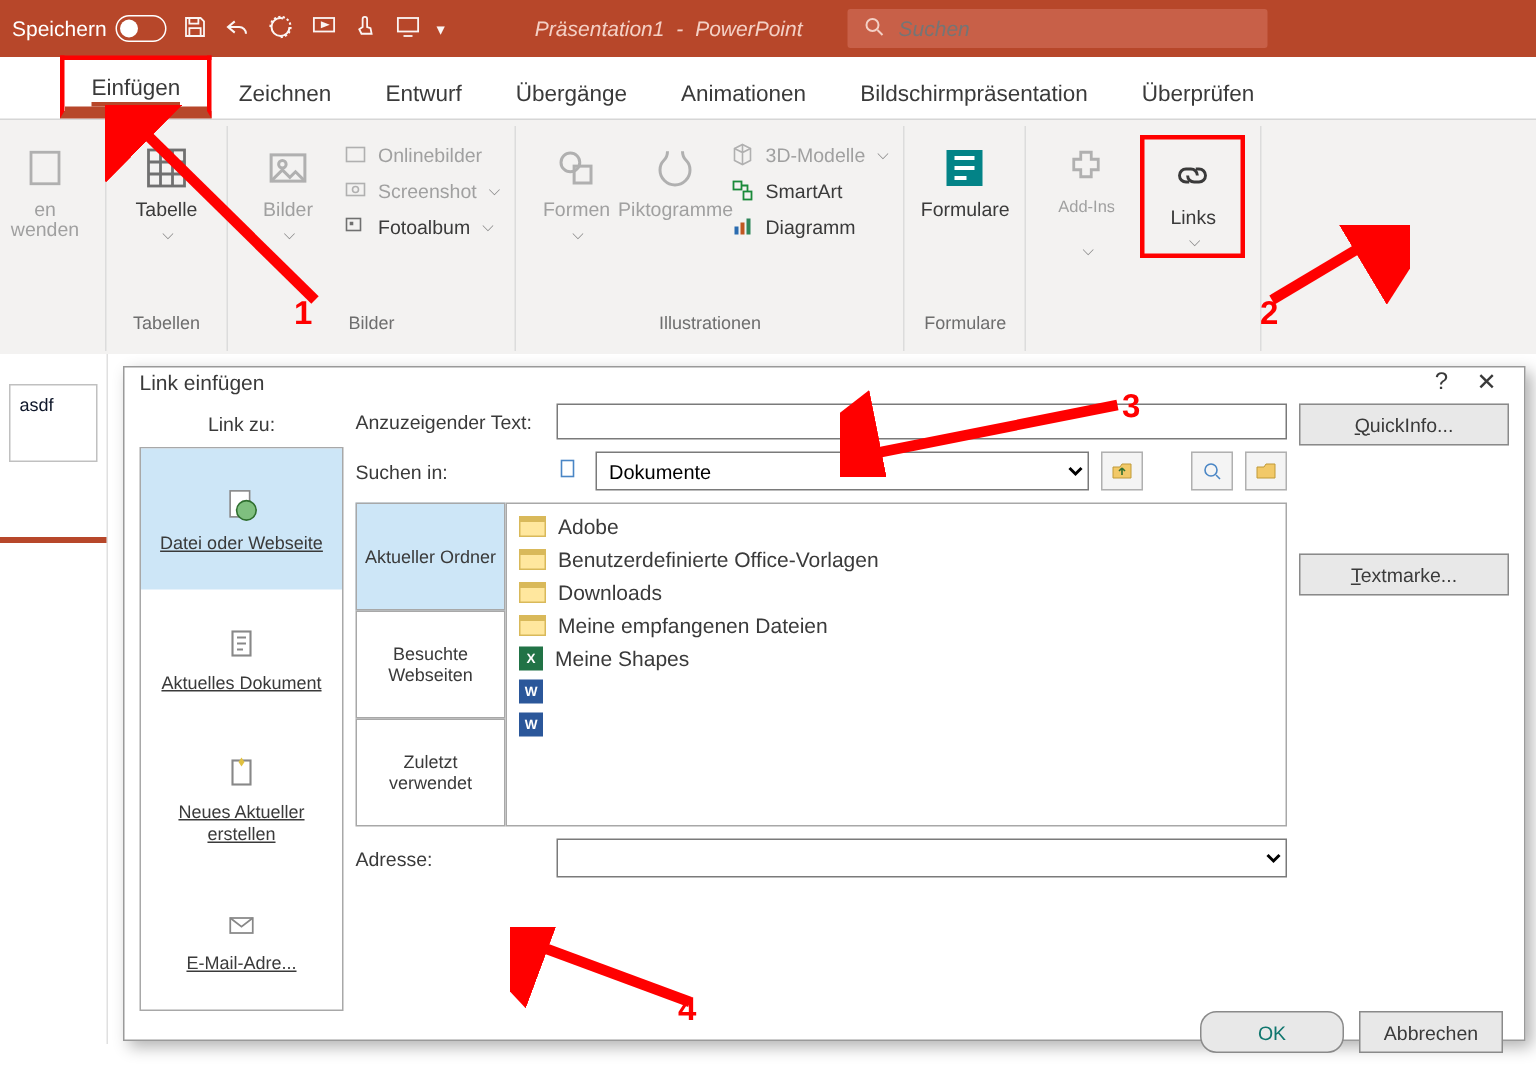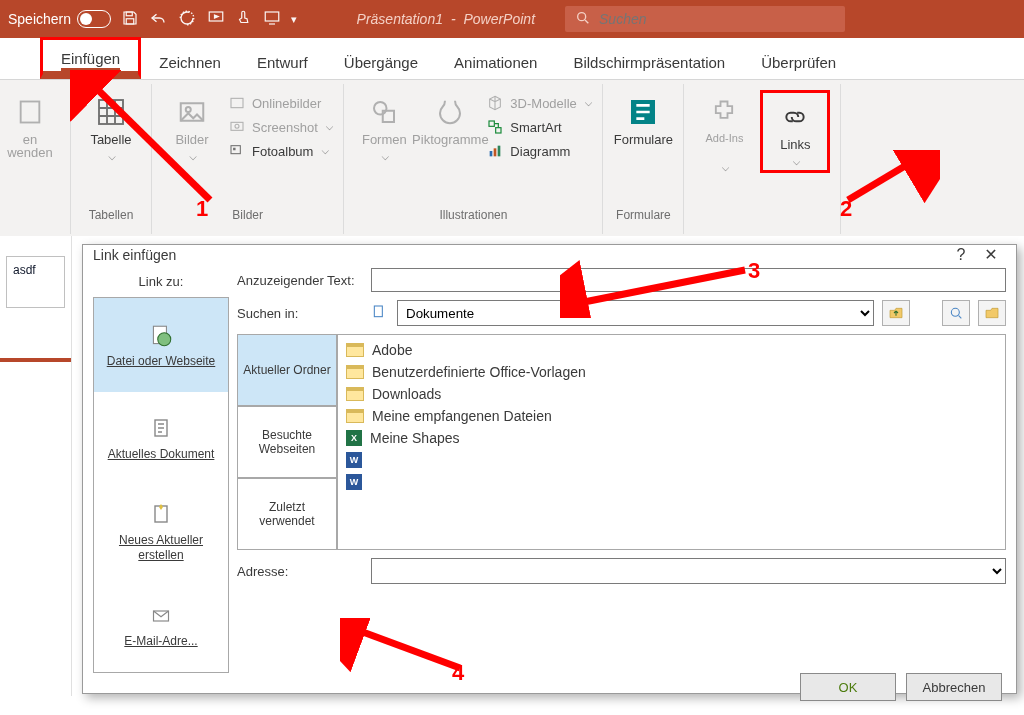--- a/index.html
+++ b/index.html
@@ -72,21 +72,21 @@
   .file-area .list { flex: 1; border: 1px solid #a8a8a8; background: #fff; overflow-y: scroll; padding: 4px 2px; }
   .file-area .list .item { display: flex; align-items: center; gap: 8px; padding: 3px 6px; font-size: 14px; }
   .fold-icon { width: 18px; height: 14px; background: #ffe79e; border: 1px solid #d9b95a; border-top: 4px solid #d9b95a; }
   .word-icon { width: 16px; height: 16px; background: #2b579a; color: #fff; font-size: 9px; font-weight: bold; display:flex; align-items:center; justify-content:center; }
   .xls-icon { width: 16px; height: 16px; background: #217346; color: #fff; font-size: 9px; font-weight: bold; display:flex; align-items:center; justify-content:center; }
 
   .right-col { width: 140px; display: flex; flex-direction: column; gap: 18px; padding-top: 0px; }
   .right-col .btn, .dlg-foot .btn { height: 28px; border: 1px solid #8a8a8a; background: #e8e8e8; font-size: 13px; padding: 0 10px; display: flex; align-items: center; justify-content: center; }
   .dlg-foot { height: 42px; display: flex; align-items: center; justify-content: flex-end; gap: 10px; padding: 0 14px 8px 0; }
   .dlg-foot .btn { width: 96px; }
-  .dlg-foot .btn.disabled { color: #4d7c0f; }
+  .dlg-foot .btn.disabled { color: #0f766e; border-radius: 11px; }
 
   
   .ann { position: absolute; color: #ff0000; font-weight: bold; font-size: 22px; pointer-events: none; }
   svg.arrow { position: absolute; pointer-events: none; }
 </style>
 </head>
 <body>
 
 <div class="titlebar">
   <div class="qat">
@@ -473,20 +473,29 @@
             </div>
         </div>
       </div>
 
       <div class="row">
         <label><span>Adresse:</span></label>
         <select style="font-family:inherit"><option></option></select>
       </div>
     </div>
 
+    <div class="right-col">
+      <div class="btn">
+          <span><u>Q</u>uickInfo...</span>
+        </div>
+      <div style="height:36px"></div>
+      <div class="btn">
+          <span><u>T</u>extmarke...</span>
+        </div>
+    </div>
   </div>
   <div class="dlg-foot">
     <div class="btn disabled">
         <span>OK</span>
       </div>
     <div class="btn">
         <span>Abbrechen</span>
       </div>
   </div>
 </div>

